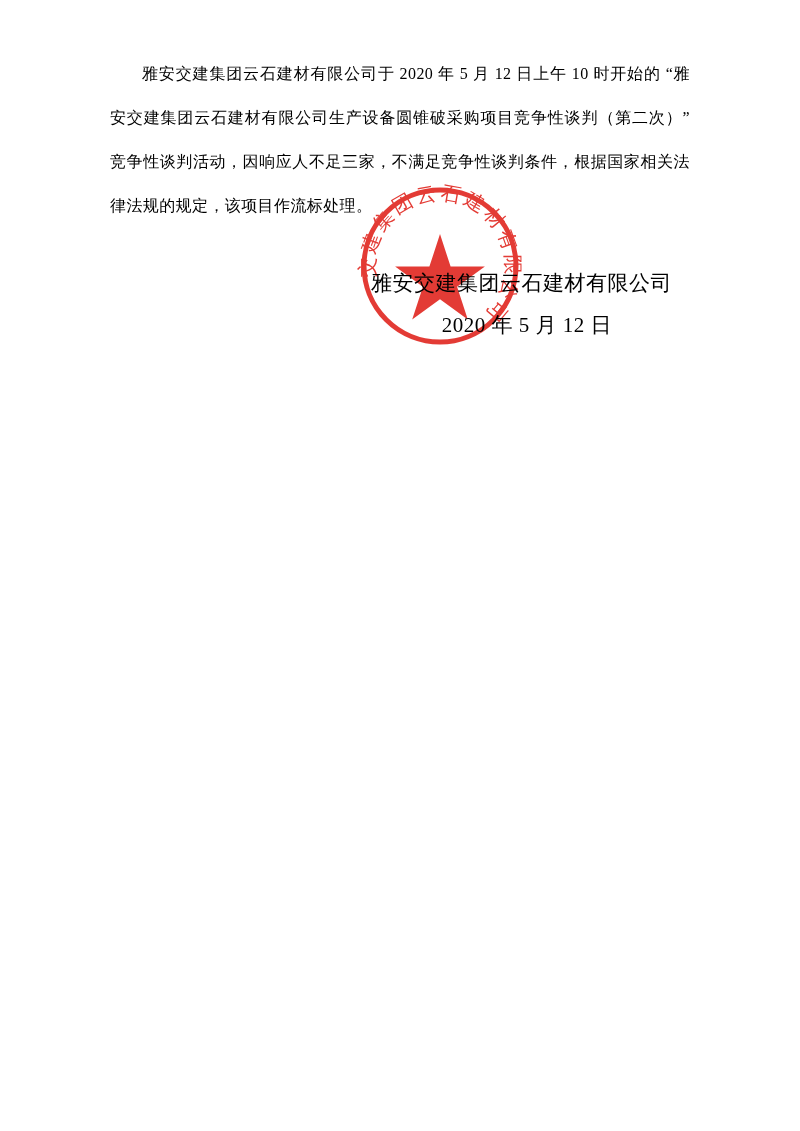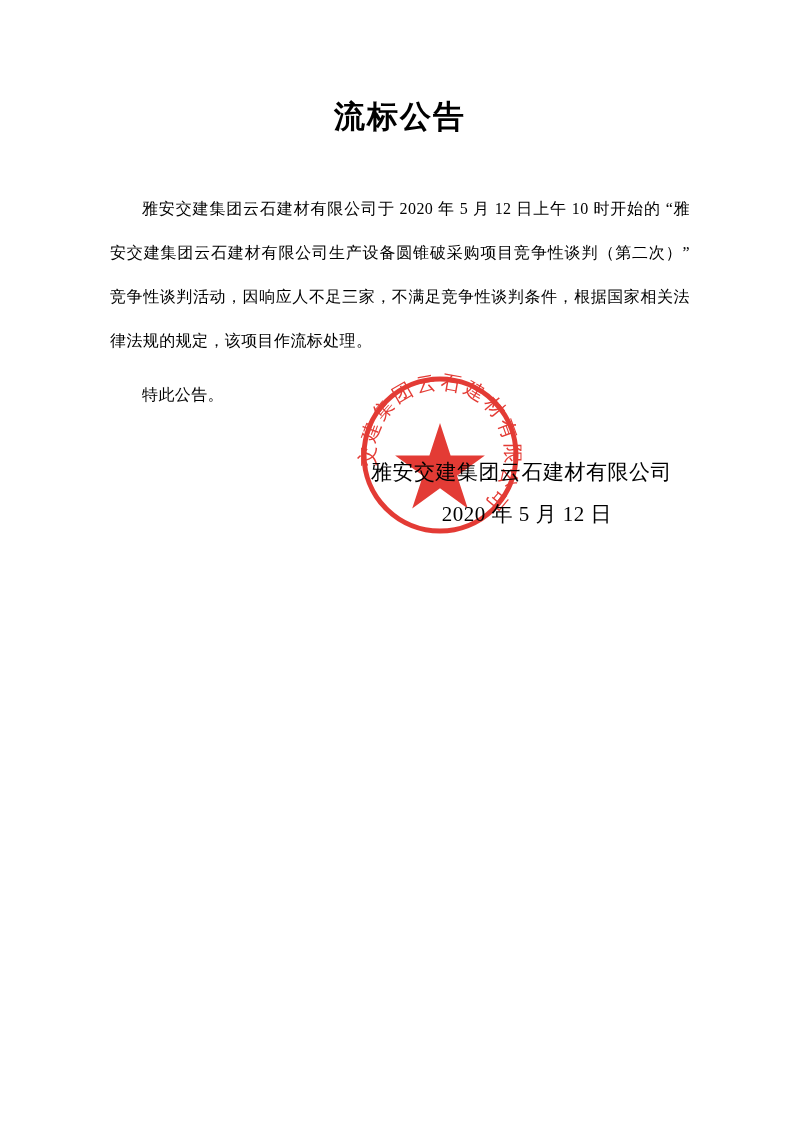--- a/index.html
+++ b/index.html
@@ -79,25 +79,23 @@
     pointer-events: none;
     opacity: 0.88;
   }
   .seal svg { display: block; }
 </style>
 </head>
 <body>
 
 <div class="page">
 
-  <h1 class="doc-title">流标公告</h1>
 
   <div class="body-block">
     <p class="para">雅安交建集团云石建材有限公司于 2020 年 5 月 12 日上午 10 时开始的 “雅安交建集团云石建材有限公司生产设备圆锥破采购项目竞争性谈判（第二次）” 竞争性谈判活动，因响应人不足三家，不满足竞争性谈判条件，根据国家相关法律法规的规定，该项目作流标处理。</p>
-    <p class="para second">特此公告。</p>
   </div>
 
   <div class="sign-block">
 
     <div class="seal">
       <svg viewBox="0 0 180 180" width="180" height="180" aria-hidden="true">
         <defs>
           <path id="sealCircle" d="M90,90 m-66,0 a66,66 0 1,1 132,0 a66,66 0 1,1 -132,0"></path>
         </defs>
         <circle cx="90" cy="90" r="76" fill="none" stroke="#e0211a" stroke-width="5"></circle>

